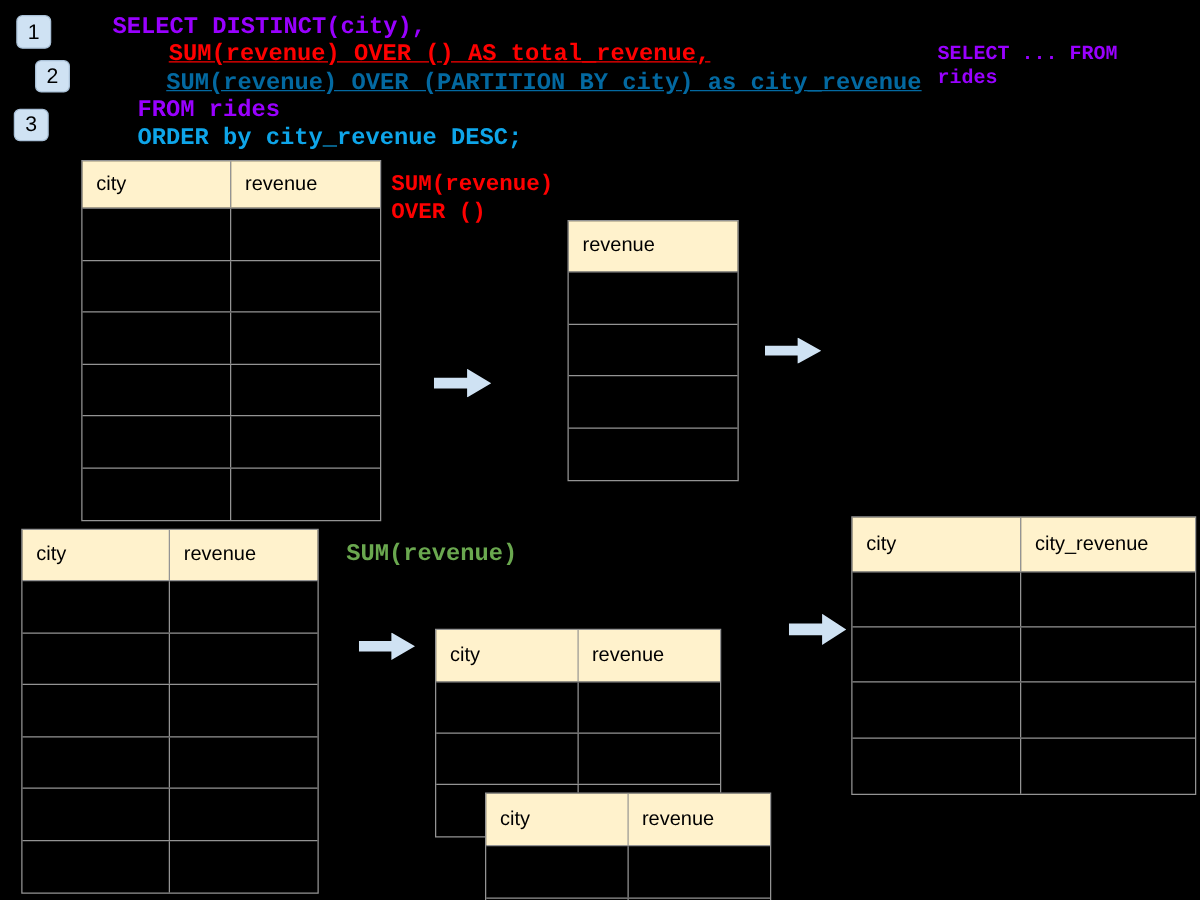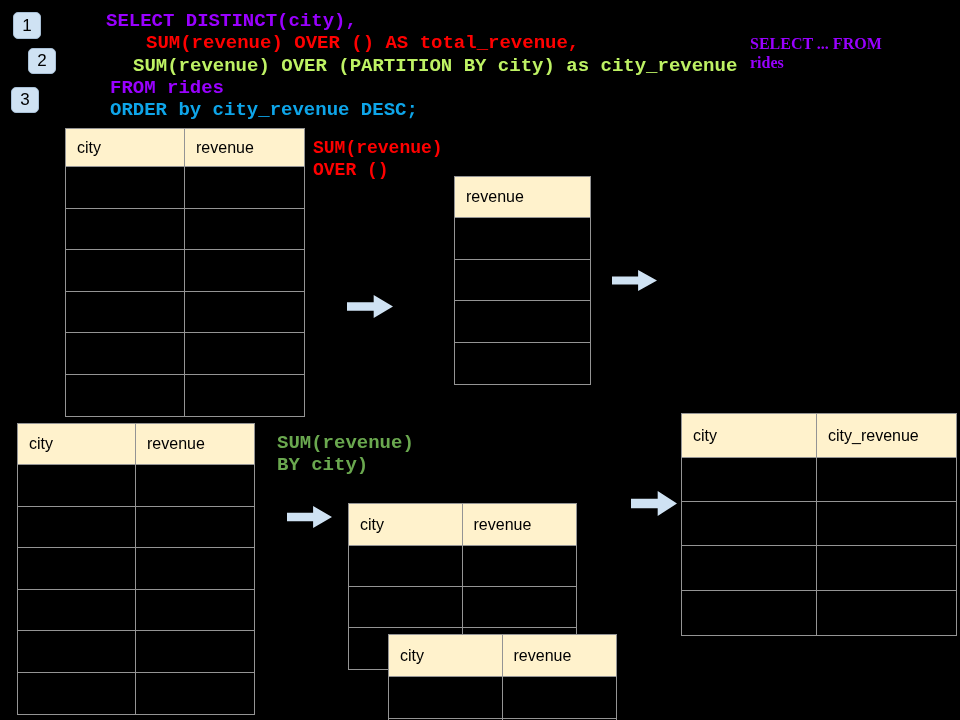--- a/index.html
+++ b/index.html
@@ -20,28 +20,28 @@
   .b2{left:28px;top:48px;width:28px;height:26px;}
   .b3{left:11px;top:87px;width:28px;height:26px;}
 
   
   .codeline{
     position:absolute;white-space:pre;
     font-family:"Liberation Mono","DejaVu Sans Mono",monospace;
     font-weight:bold;font-size:19px;line-height:22px;
   }
   .l1{left:90px;top:10px;}
-  .l2{left:146px;top:32px;}
+  .l2{left:135px;top:32px;text-decoration:underline;}
   .l3{left:133px;top:55px;}
   .l4{left:110px;top:77px;}
   .l5{left:110px;top:99px;}
 
   .sidenote{
     position:absolute;left:750px;top:34px;white-space:pre;
-    font-family:Liberation Serif, serif;
+    font-family:Liberation Mono, monospace;
     font-weight:bold;font-size:16px;line-height:19px;
   }
   .annotation{
     position:absolute;white-space:pre;
     font-family:"Liberation Mono","DejaVu Sans Mono",monospace;
     font-weight:bold;
   }
   .ann-total{left:313px;top:137px;font-size:18px;line-height:22px;}
   .ann-partition{left:277px;top:432px;font-size:19px;line-height:22px;}
 
@@ -79,30 +79,30 @@
   .a3{left:287px;top:506px;width:45px;height:22px;}
   .a4{left:631px;top:491px;width:46px;height:25px;}
 </style>
 </head>
 <body>
 
 <div class="badge b1">1</div>
 <div class="badge b2">2</div>
 <div class="badge b3">3</div>
 
-<div class="codeline l1" style="color: rgb(153, 0, 255); margin-left: 16px;">SELECT DISTINCT(city),</div>
+<div class="codeline l1" style="color: rgb(153, 0, 255);">SELECT DISTINCT(city),</div>
 <div class="codeline l2" style="color: rgb(255, 0, 0);">SUM(revenue) OVER () AS total_revenue,</div>
-<div class="codeline l3" style="color: #bef264;">SUM(revenue) OVER (PARTITION BY city) as city_revenue</div>
+<div class="codeline l3" style="color: #0369a1; text-decoration: underline;">SUM(revenue) OVER (PARTITION BY city) as city_revenue</div>
 <div class="codeline l4" style="color: rgb(153, 0, 255);">FROM rides</div>
 <div class="codeline l5" style="color: #0ea5e9;">ORDER by city_revenue DESC;</div>
 
 <div class="sidenote" style="color: rgb(153, 0, 255);"><div>SELECT ... FROM</div><div>rides</div></div>
 
 <div class="annotation ann-total" style="color: rgb(255, 0, 0);"><div>SUM(revenue)</div><div>OVER ()</div></div>
-<div class="annotation ann-partition" style="color: rgb(106, 168, 79);"><div>SUM(revenue)</div><div>BY city)</div></div>
+<div class="annotation ann-partition" style="color: rgb(106, 168, 79);"><div>SUM(revenue)</div></div>
 
 <div class="dtable t1">
     <div class="trow thead">
       <div class="tcell th">city</div>
       <div class="tcell th">revenue</div>
     </div>
     <div class="trow">
       <div class="tcell"></div>
       <div class="tcell"></div>
     </div>

